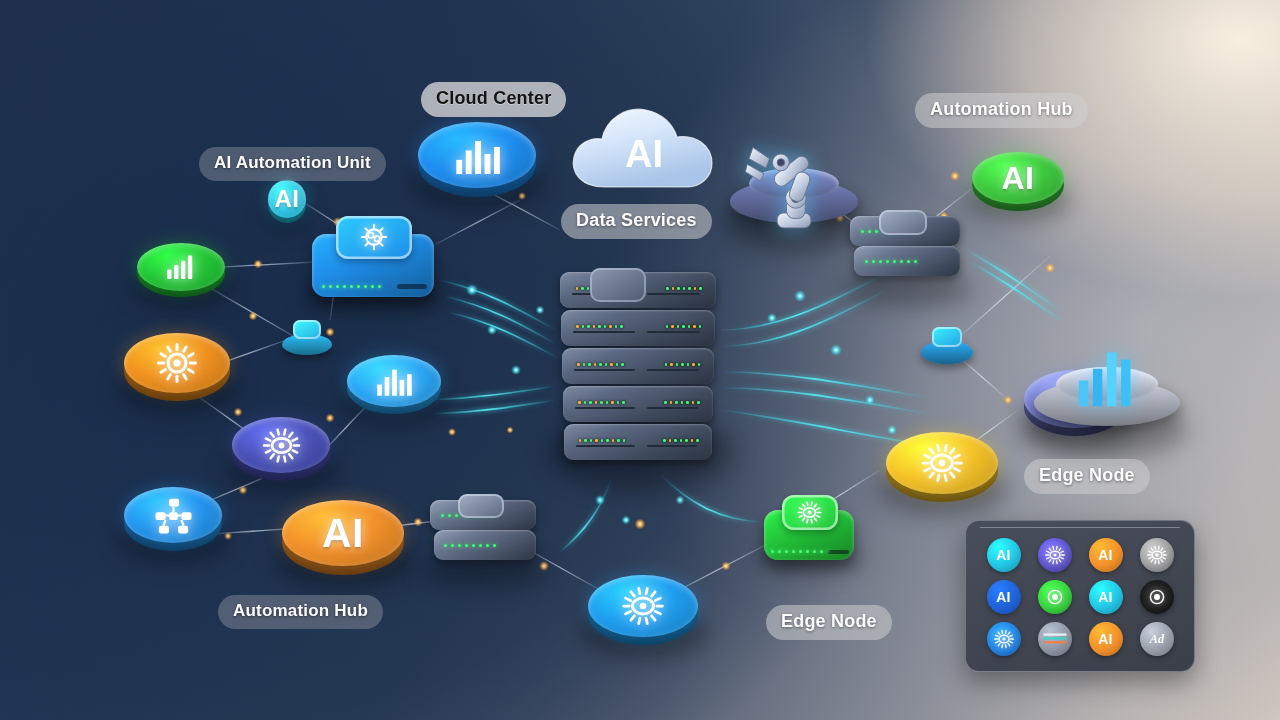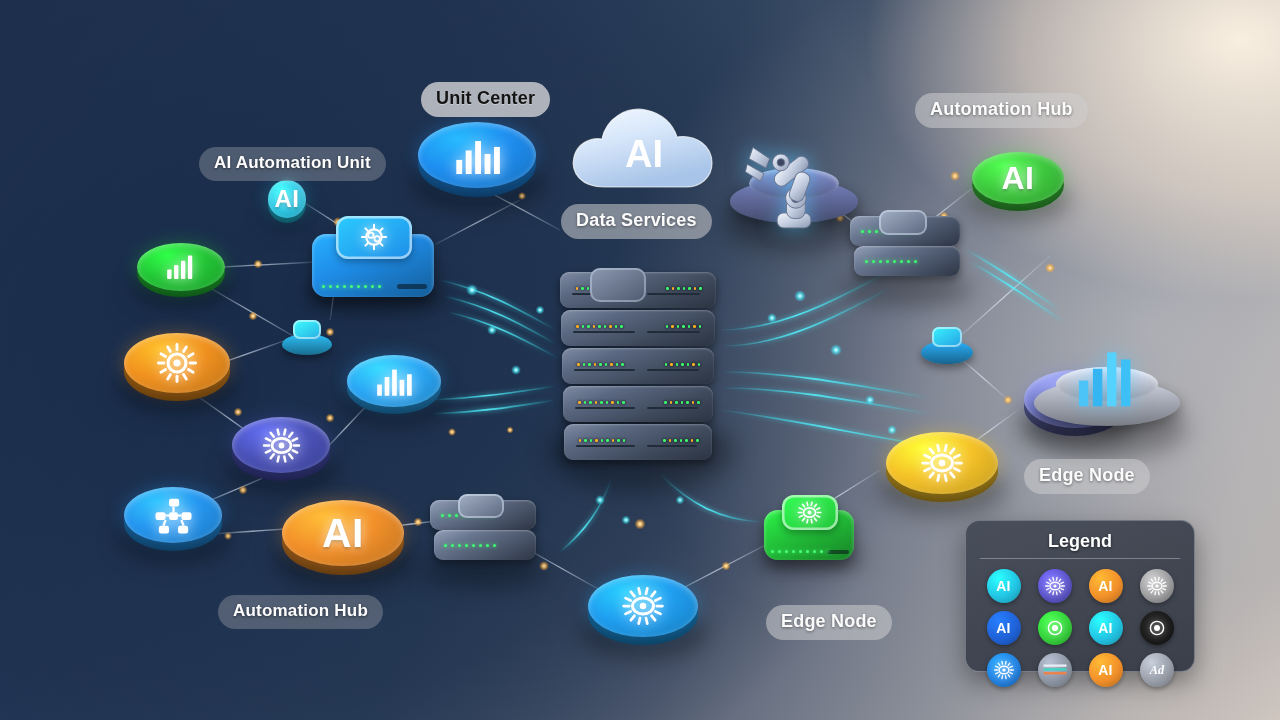--- a/index.html
+++ b/index.html
@@ -743,30 +743,29 @@
           <line x1="90" y1="94" x2="90" y2="136"></line>
         <line x1="104" y1="94" x2="104" y2="132"></line>
           <line x1="118" y1="94" x2="118" y2="128"></line>
       </g>
       <text x="84" y="72" text-anchor="middle" font-family="Liberation Sans, sans-serif" font-size="38" font-weight="bold" fill="#ffffff" style="paint-order:stroke" id="cloud-ai">AI</text>
     </svg>
   </div>
 
   <div id="labels">
       <div class="lbl lite" style="left: 199px; top: 147px; font-size: 17px; z-index: 8;">AI Automation Unit</div>
-      <div class="lbl dark" style="left: 421px; top: 82px; font-size: 18px; z-index: 8;">Unit Center</div>
+      <div class="lbl dark" style="left: 421px; top: 82px; font-size: 18px; z-index: 8;">Cloud Center</div>
       <div class="lbl lite2" style="left: 561px; top: 204px; font-size: 18px; z-index: 8;">Data Services</div>
       <div class="lbl lite2" style="left: 915px; top: 93px; font-size: 18px; z-index: 8;">Automation Hub</div>
       <div class="lbl lite2" style="left: 1024px; top: 459px; font-size: 18px; z-index: 8;">Edge Node</div>
       <div class="lbl lite2" style="left: 766px; top: 605px; font-size: 18px; z-index: 8;">Edge Node</div>
       <div class="lbl lite" style="left: 218px; top: 595px; font-size: 17px; z-index: 8;">Automation Hub</div>
     </div>
 
   <div id="legend" style="left: 965px; top: 520px; width: 228px; height: 150px; z-index: 10;">
-    <div class="ttl" style="font-size:18px;padding-top:10px">Legend</div>
     <div class="rule"></div>
     <div class="grid" id="legend-grid">
         <div class="lgi" style="background: radial-gradient(circle at 34% 28%, rgb(44, 255, 255), rgb(34, 197, 228) 55%, rgb(24, 141, 164));">
           <span class="t">AI</span>
         </div>
         <div class="lgi" style="background: radial-gradient(circle at 34% 28%, rgb(117, 106, 255), rgb(90, 82, 200) 55%, rgb(64, 59, 144));">
           <div style="display: flex; filter: drop-shadow(rgba(255, 255, 255, 0.7) 0px 0px 4px);">
             <svg width="24" height="24" viewBox="0 0 40 40">
       <ellipse cx="20" cy="20" rx="8.4" ry="6.4" fill="none" stroke="#ffffff" stroke-width="2.4"></ellipse>
       <circle cx="20" cy="20" r="2.6" fill="#ffffff"></circle>

